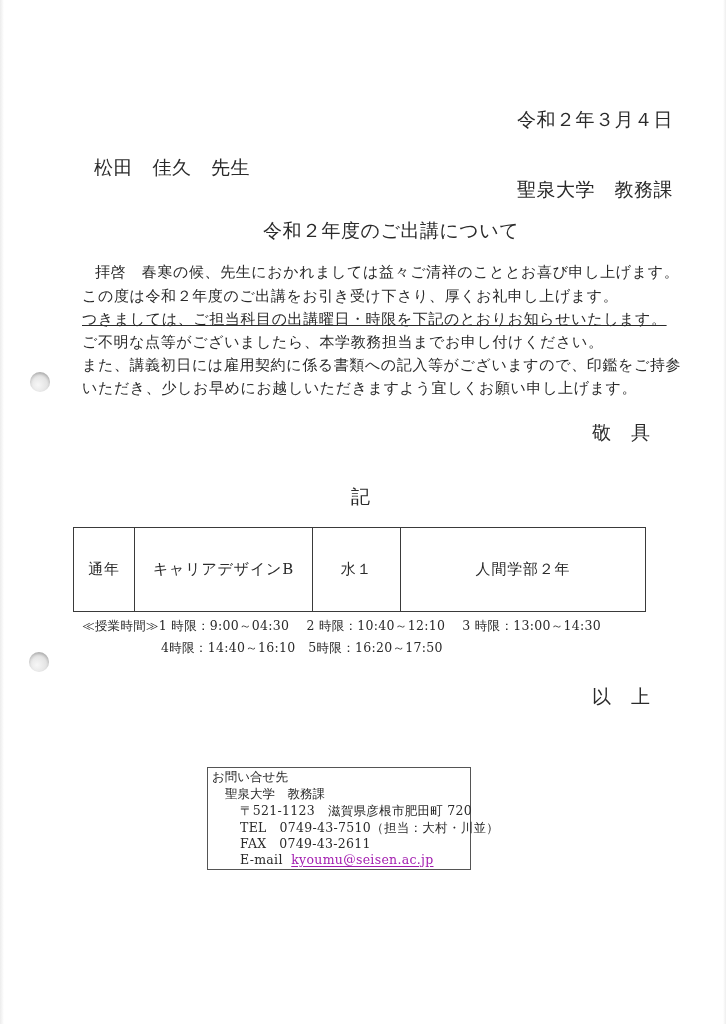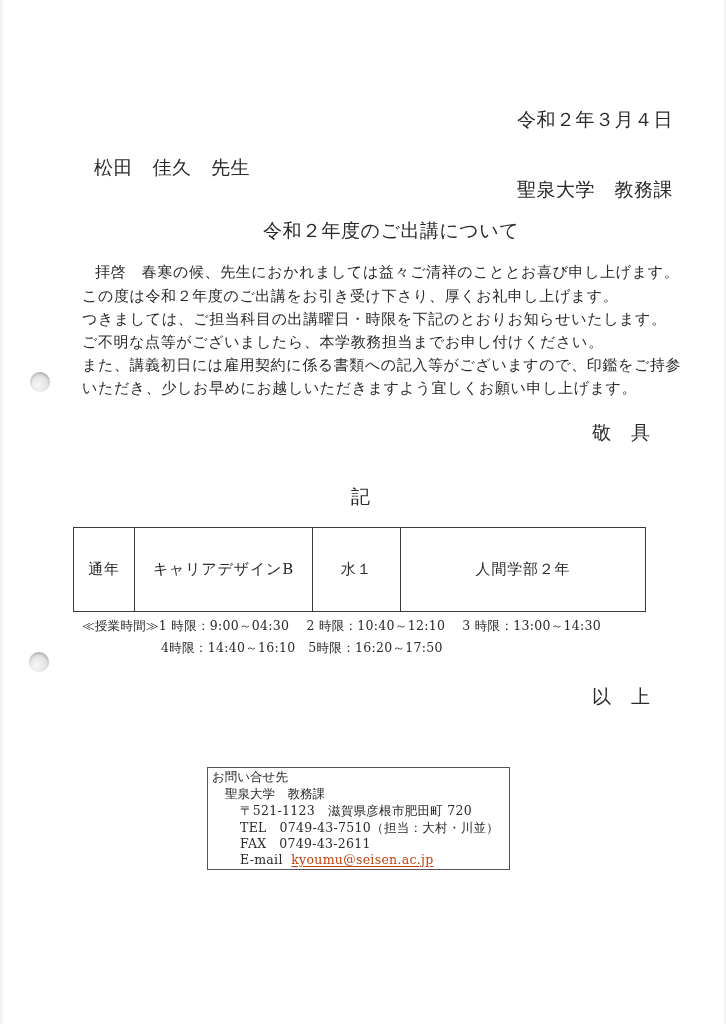--- a/index.html
+++ b/index.html
@@ -60,48 +60,48 @@
     .times {
       position: absolute;
       font-size: 12.5px;
       white-space: nowrap;
       letter-spacing: 0.3px;
     }
     
     .contact-box {
       position: absolute;
       left: 207px; top: 767px;
-      width: 303px; height: 103px;
+      width: 264px; height: 103px;
       border: 1px solid #555555;
       box-sizing: border-box;
       font-size: 12.5px;
       line-height: 16.6px;
     }
     .contact-box .line { position: absolute; white-space: nowrap; }
     .mono { font-family: "DejaVu Serif", "Liberation Serif", serif; letter-spacing: 0.3px; }
-    .email-link { color: #c2410c; text-decoration: underline; text-underline-offset: 2px; }
+    .email-link { color: #a21caf; text-decoration: underline; text-underline-offset: 2px; }
   </style>
 </head>
 <body>
 
 <div class="page-edge-left"></div>
 <div class="page-edge-right"></div>
 
 <div class="punch-hole" style="left:30px; top:372px;"></div>
 <div class="punch-hole" style="left:29px; top:652px;"></div>
 
 <div class="abs t15" style="left:517px; top:107px;">令和２年３月４日</div>
 <div class="abs t15" style="left:94px; top:155px;">松田　佳久　先生</div>
 <div class="abs t15" style="left:517px; top:177px;">聖泉大学　教務課</div>
 <div class="abs t15" style="left:263px; top:218px;">令和２年度のご出講について</div>
 
 <div>
   <div class="body-line" style="left:95px; top:263px;">拝啓　春寒の候、先生におかれましては益々ご清祥のこととお喜び申し上げます。</div>
   <div class="body-line" style="top:287px;">この度は令和２年度のご出講をお引き受け下さり、厚くお礼申し上げます。</div>
-  <div class="body-line" style="top:310px;">つきましては、ご担当科目の出講曜日・時限を下記のとおりお知らせいたします。</div>
+  <div class="body-line" style="top:310px;text-decoration:underline;">つきましては、ご担当科目の出講曜日・時限を下記のとおりお知らせいたします。</div>
   <div class="body-line" style="top:333px;">ご不明な点等がございましたら、本学教務担当までお申し付けください。</div>
   <div class="body-line" style="top:356px;">また、講義初日には雇用契約に係る書類への記入等がございますので、印鑑をご持参</div>
   <div class="body-line" style="top:379px;">いただき、少しお早めにお越しいただきますよう宜しくお願い申し上げます。</div>
 </div>
 
 <div class="abs t15" style="left:592px; top:420px;">敬　具</div>
 <div class="abs t15" style="left:351px; top:484px;">記</div>
 
 <table class="course-table">
   <colgroup>

